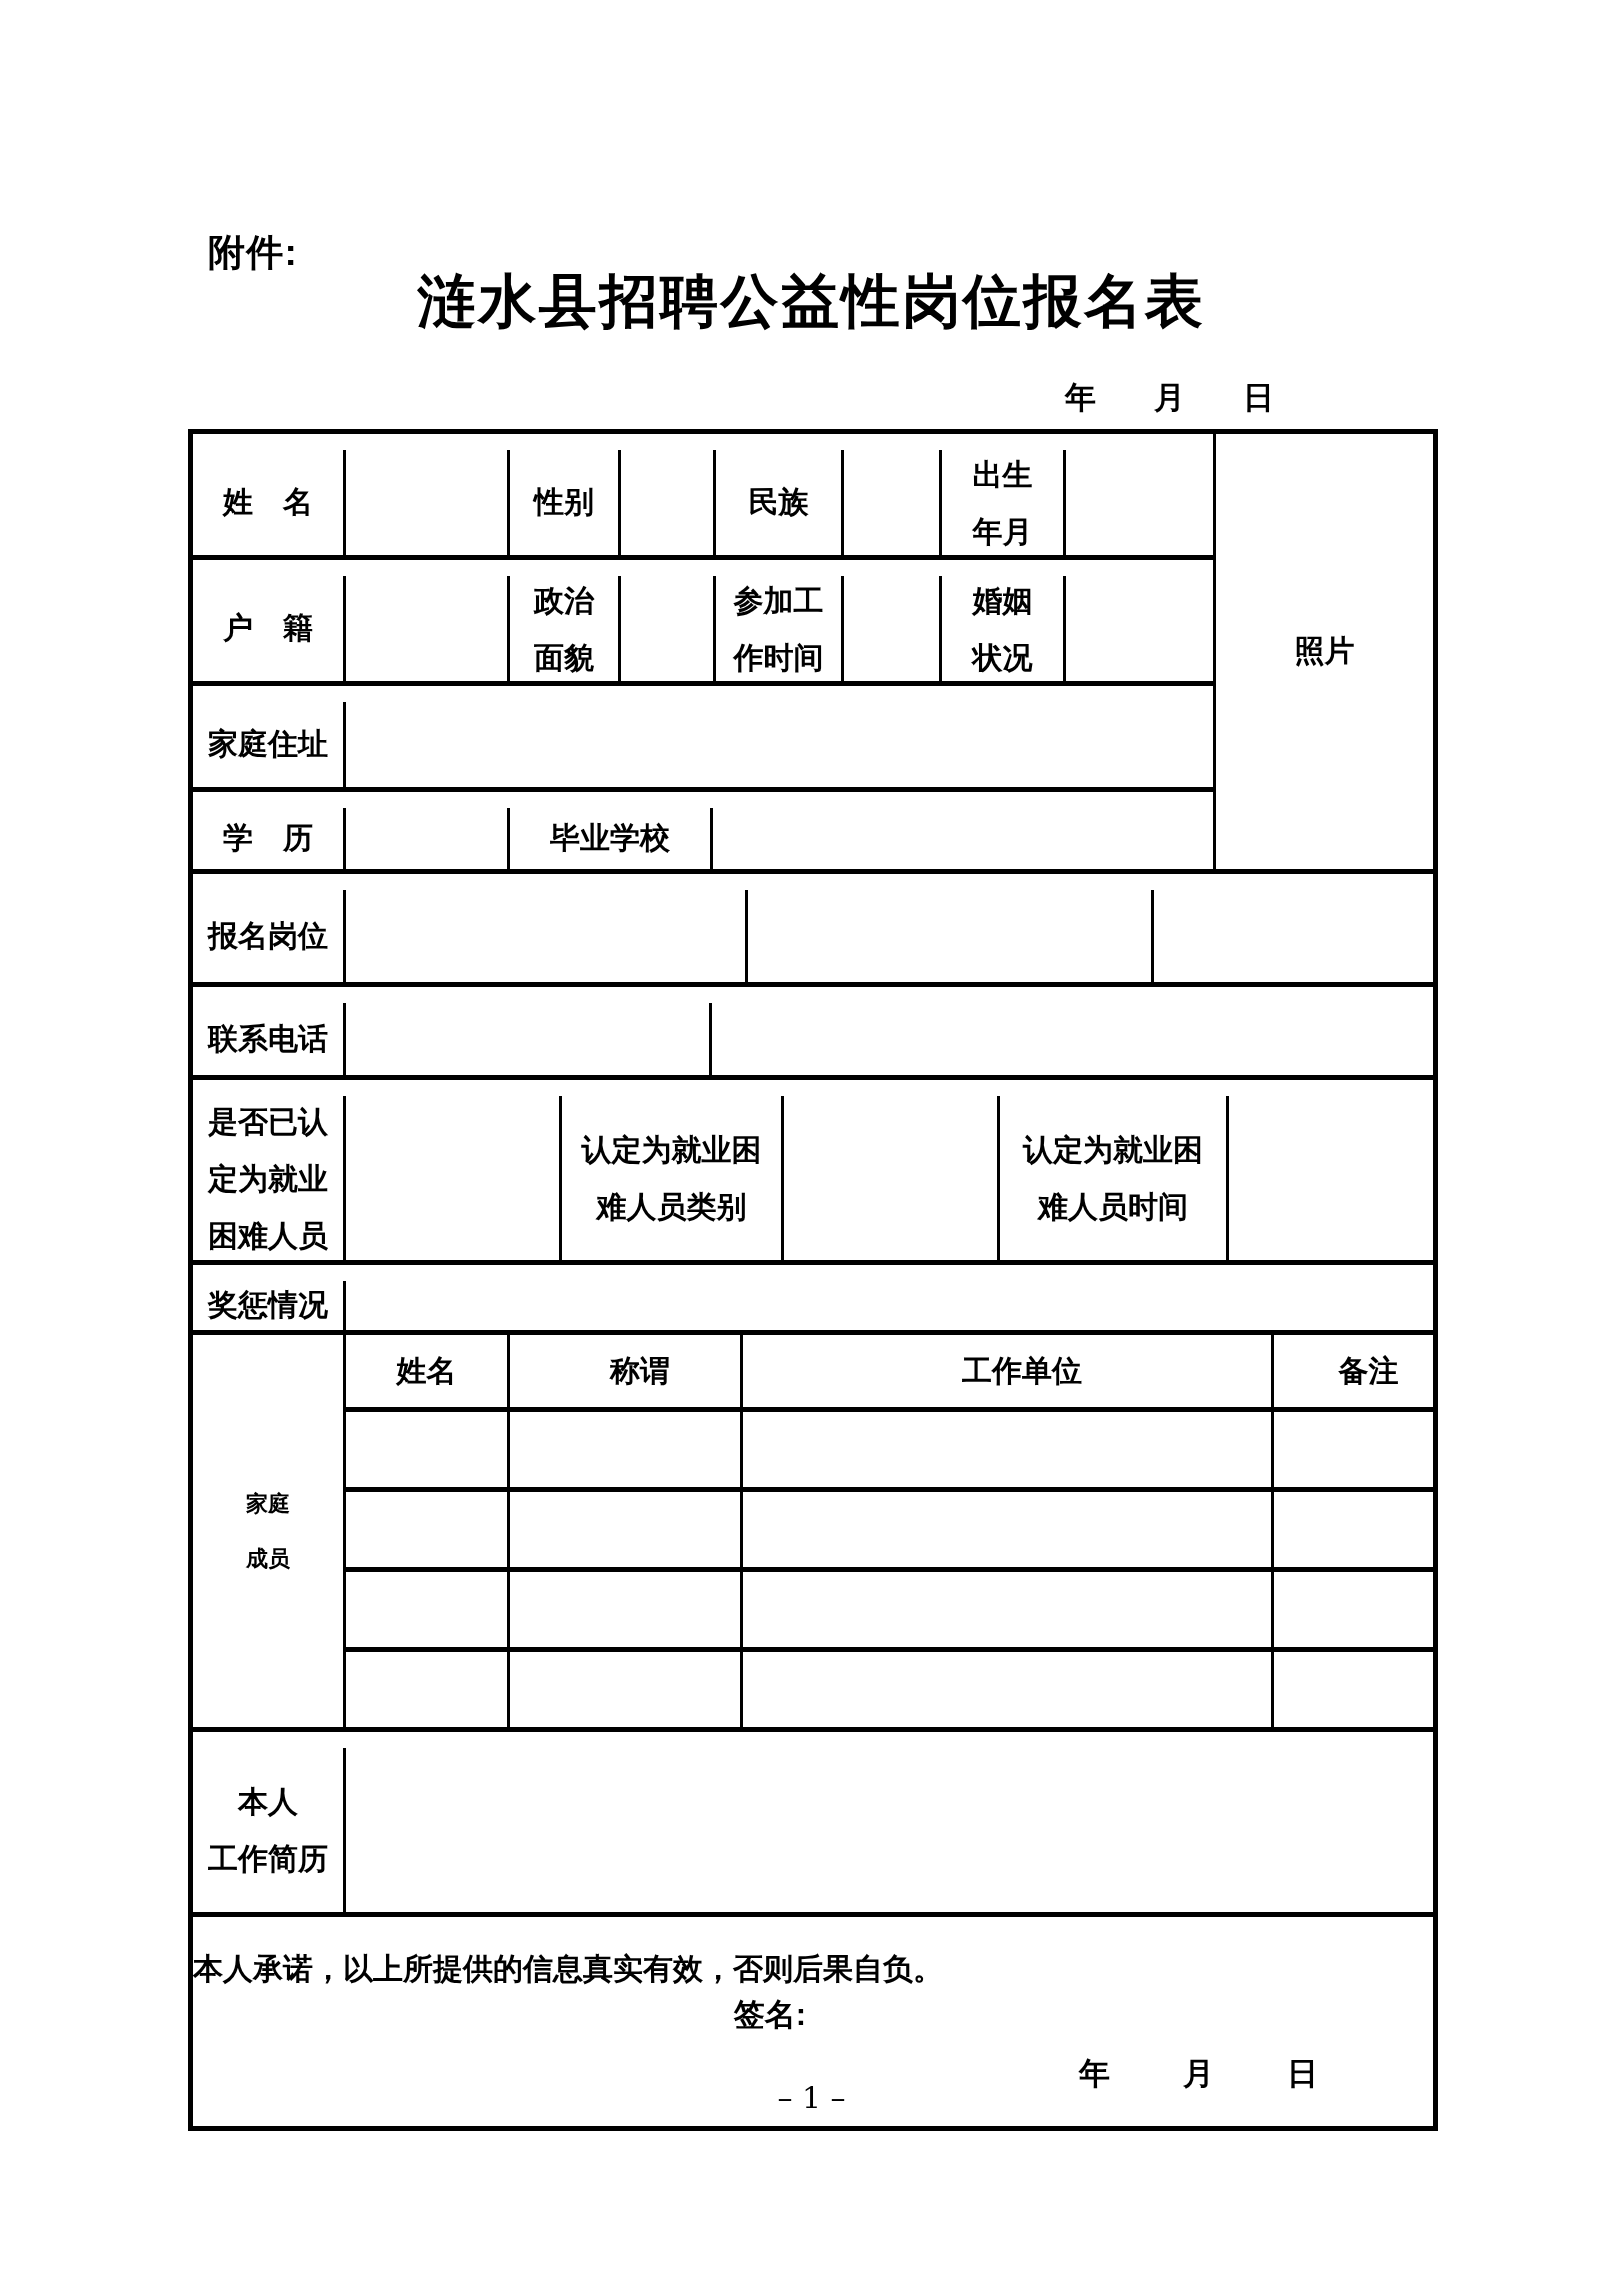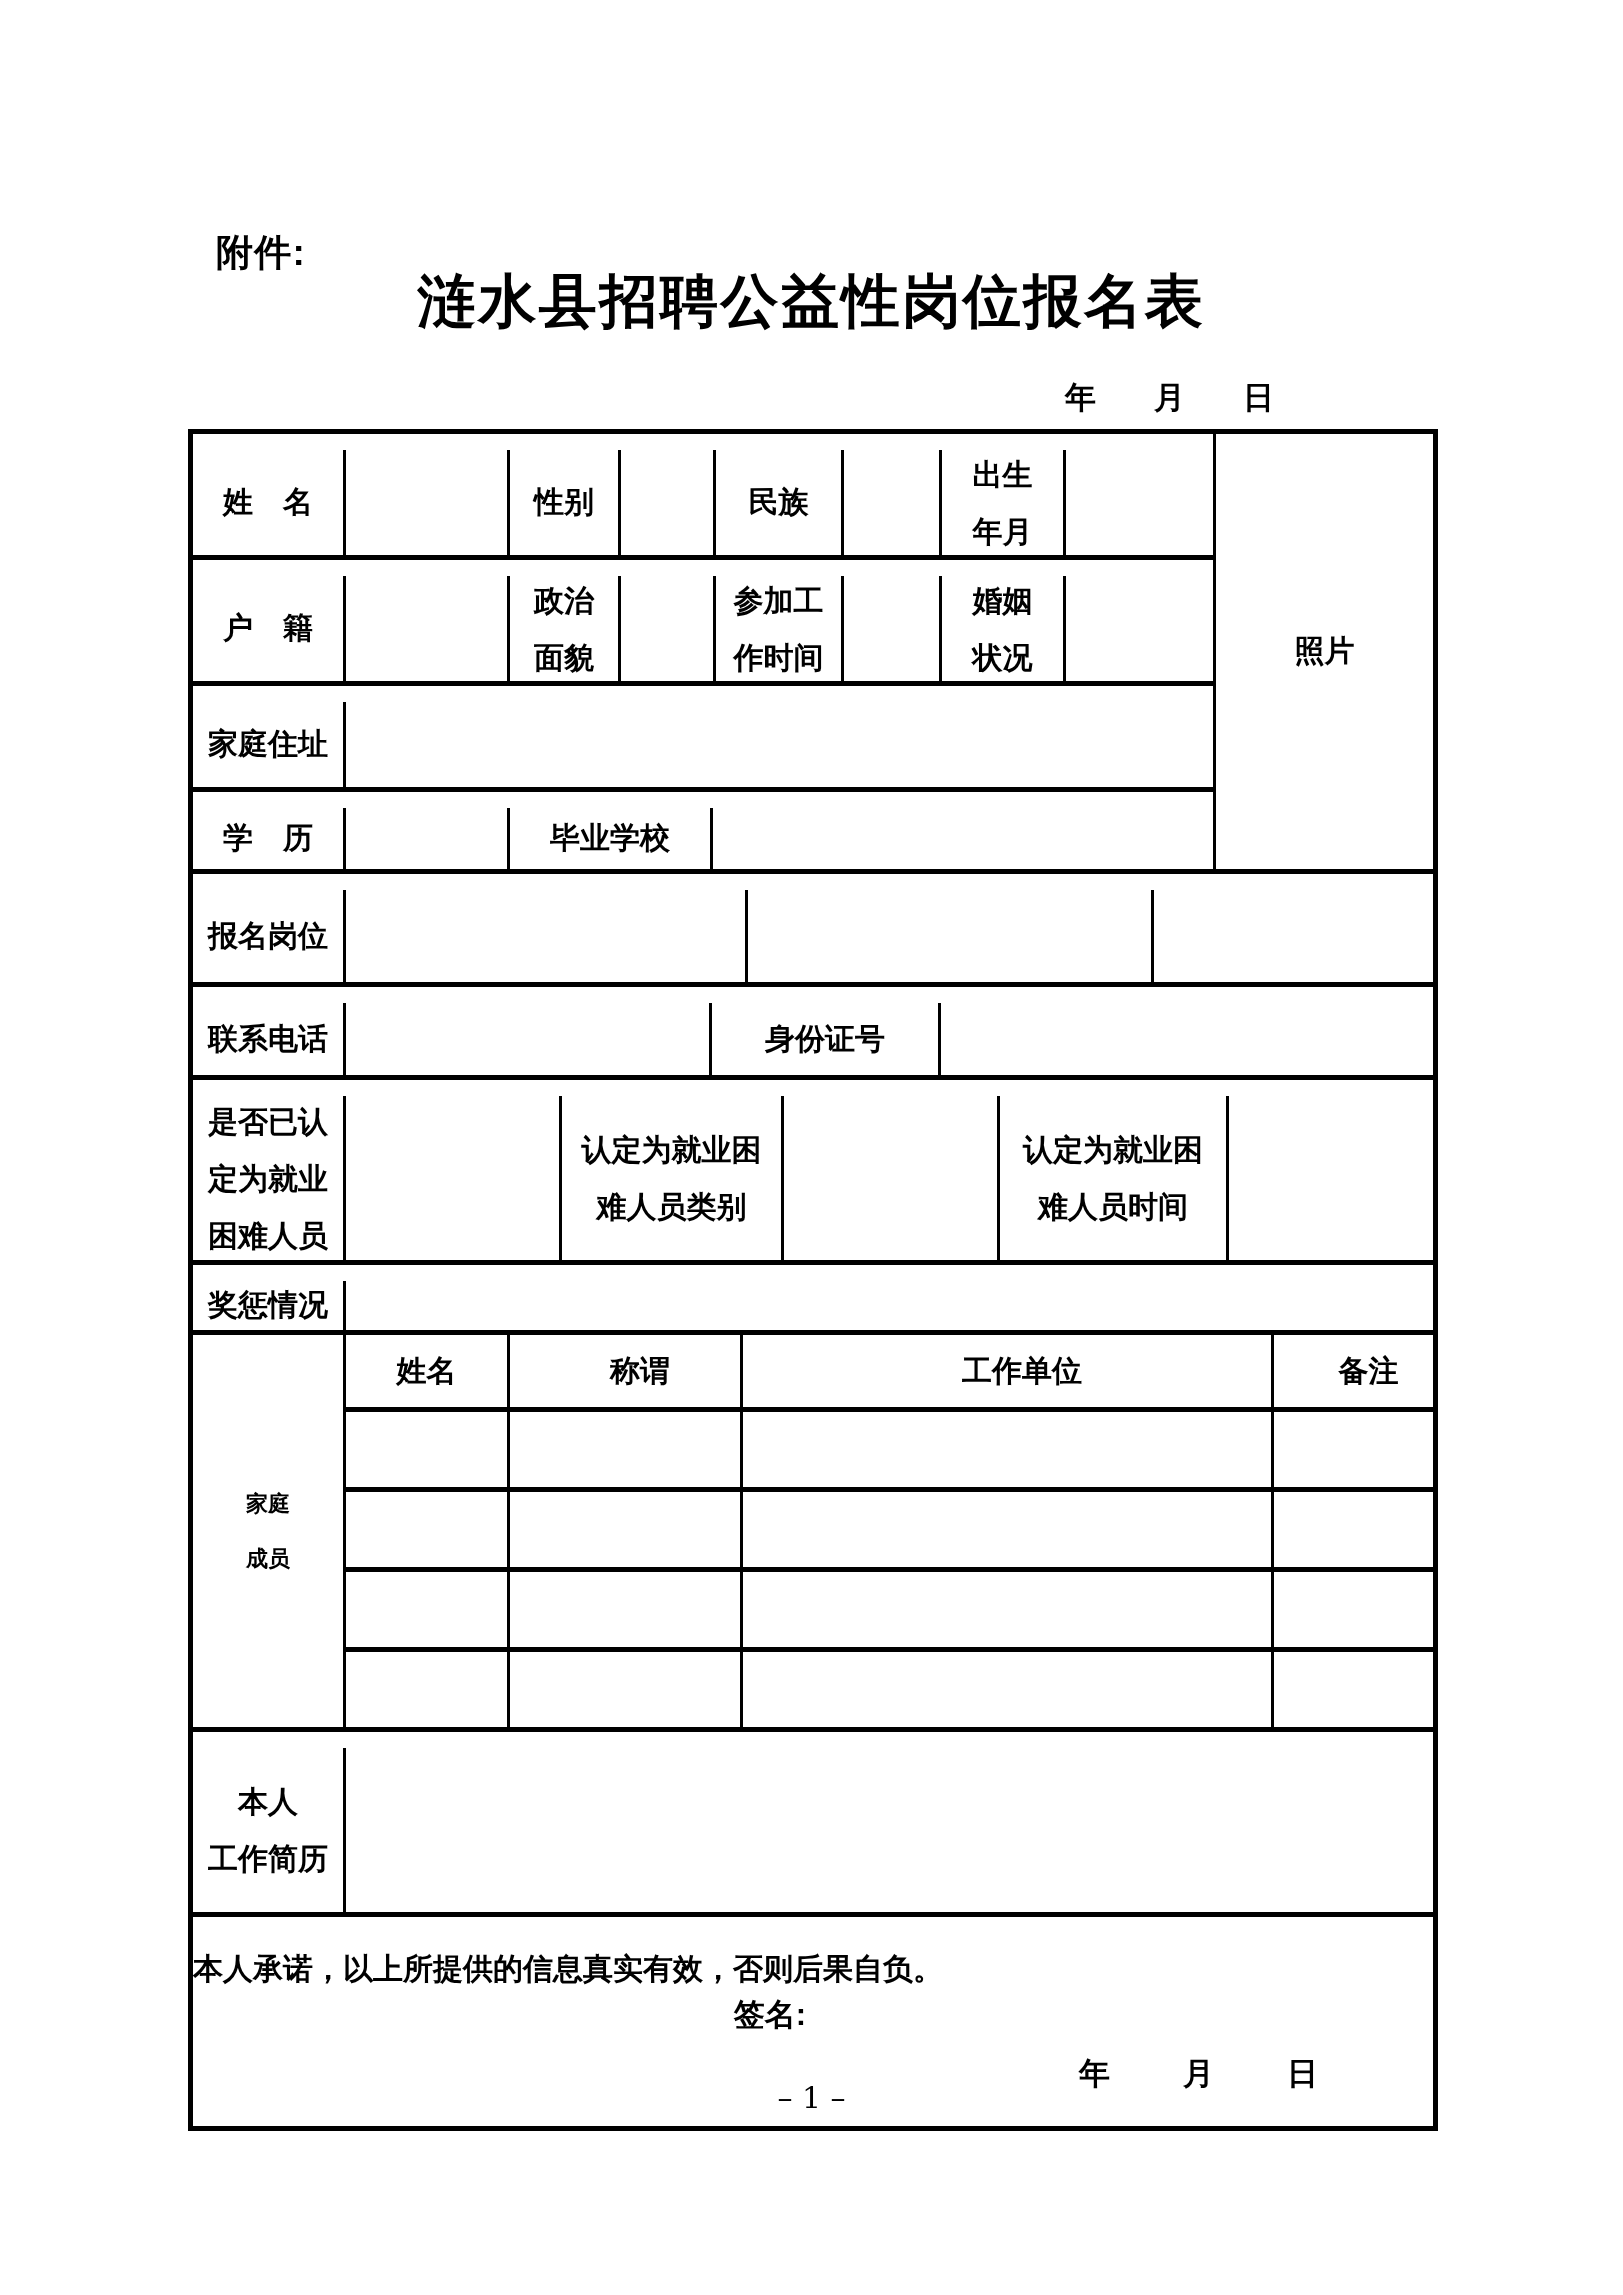--- a/index.html
+++ b/index.html
@@ -3,21 +3,21 @@
 <meta charset="utf-8">
 <style>
   * { margin:0; padding:0; box-sizing:border-box; }
   html,body { background:#e8e8e8; }
   body { font-family:"Liberation Sans", sans-serif; color:#000; }
   .page {
     position:relative; width:1623px; height:2295px; background:#ffffff;
     overflow:hidden; margin:0 auto;
   }
   .attachment {
-    position:absolute; left:216px; top:228px;
+    position:absolute; left:208px; top:228px;
     font-size:37px; font-weight:700; letter-spacing:1.3px;
   }
   .title {
     position:absolute; left:0; top:263px; width:1623px;
     text-align:center; font-size:58px; font-weight:700; letter-spacing:2.6px;
     font-family:"DejaVu Serif", serif;
   }
   .date-top {
     position:absolute; left:188px; top:377px; width:1250px;
     display:flex; justify-content:flex-end; gap:58px; padding-right:164px;
@@ -152,21 +152,20 @@
     <div class="row r5 hline">
       <div class="cell w234 label-cell">报名岗位</div>
       <div class="cell w560 value-cell"></div>
       <div class="cell w565 value-cell"></div>
       <div class="cell value-cell"></div>
     </div>
 
     <div class="row r6 hline">
       <div class="cell w234 label-cell">联系电话</div>
       <div class="cell w560 value-cell"></div>
-      <div class="cell w350 label-cell">身份证号</div>
       <div class="cell value-cell"></div>
     </div>
 
     <div class="row r7 hline">
       <div class="cell w234 label-cell multiline">是否已认
 定为就业
 困难人员</div>
       <div class="cell w330 value-cell"></div>
       <div class="cell w340 label-cell multiline">认定为就业困
 难人员类别</div>

